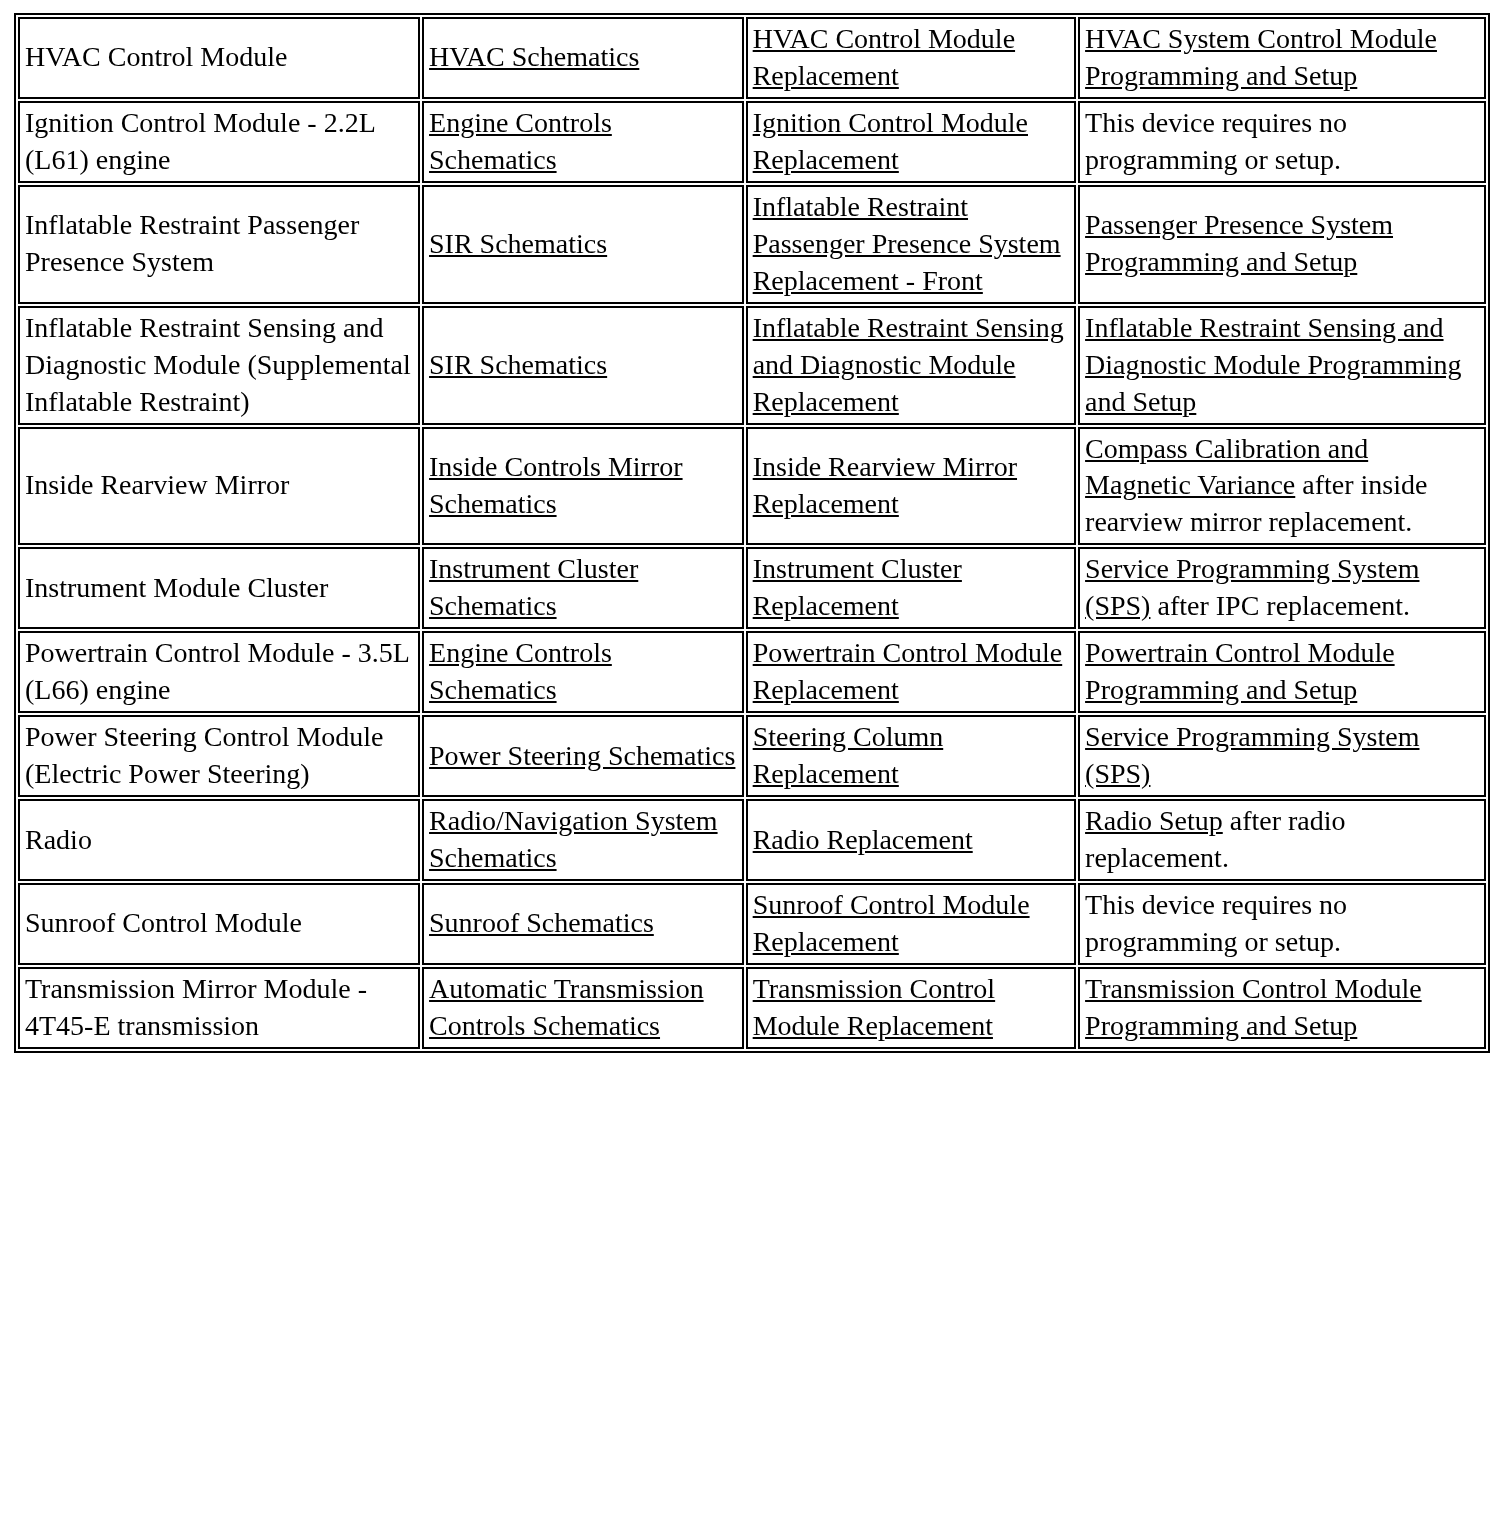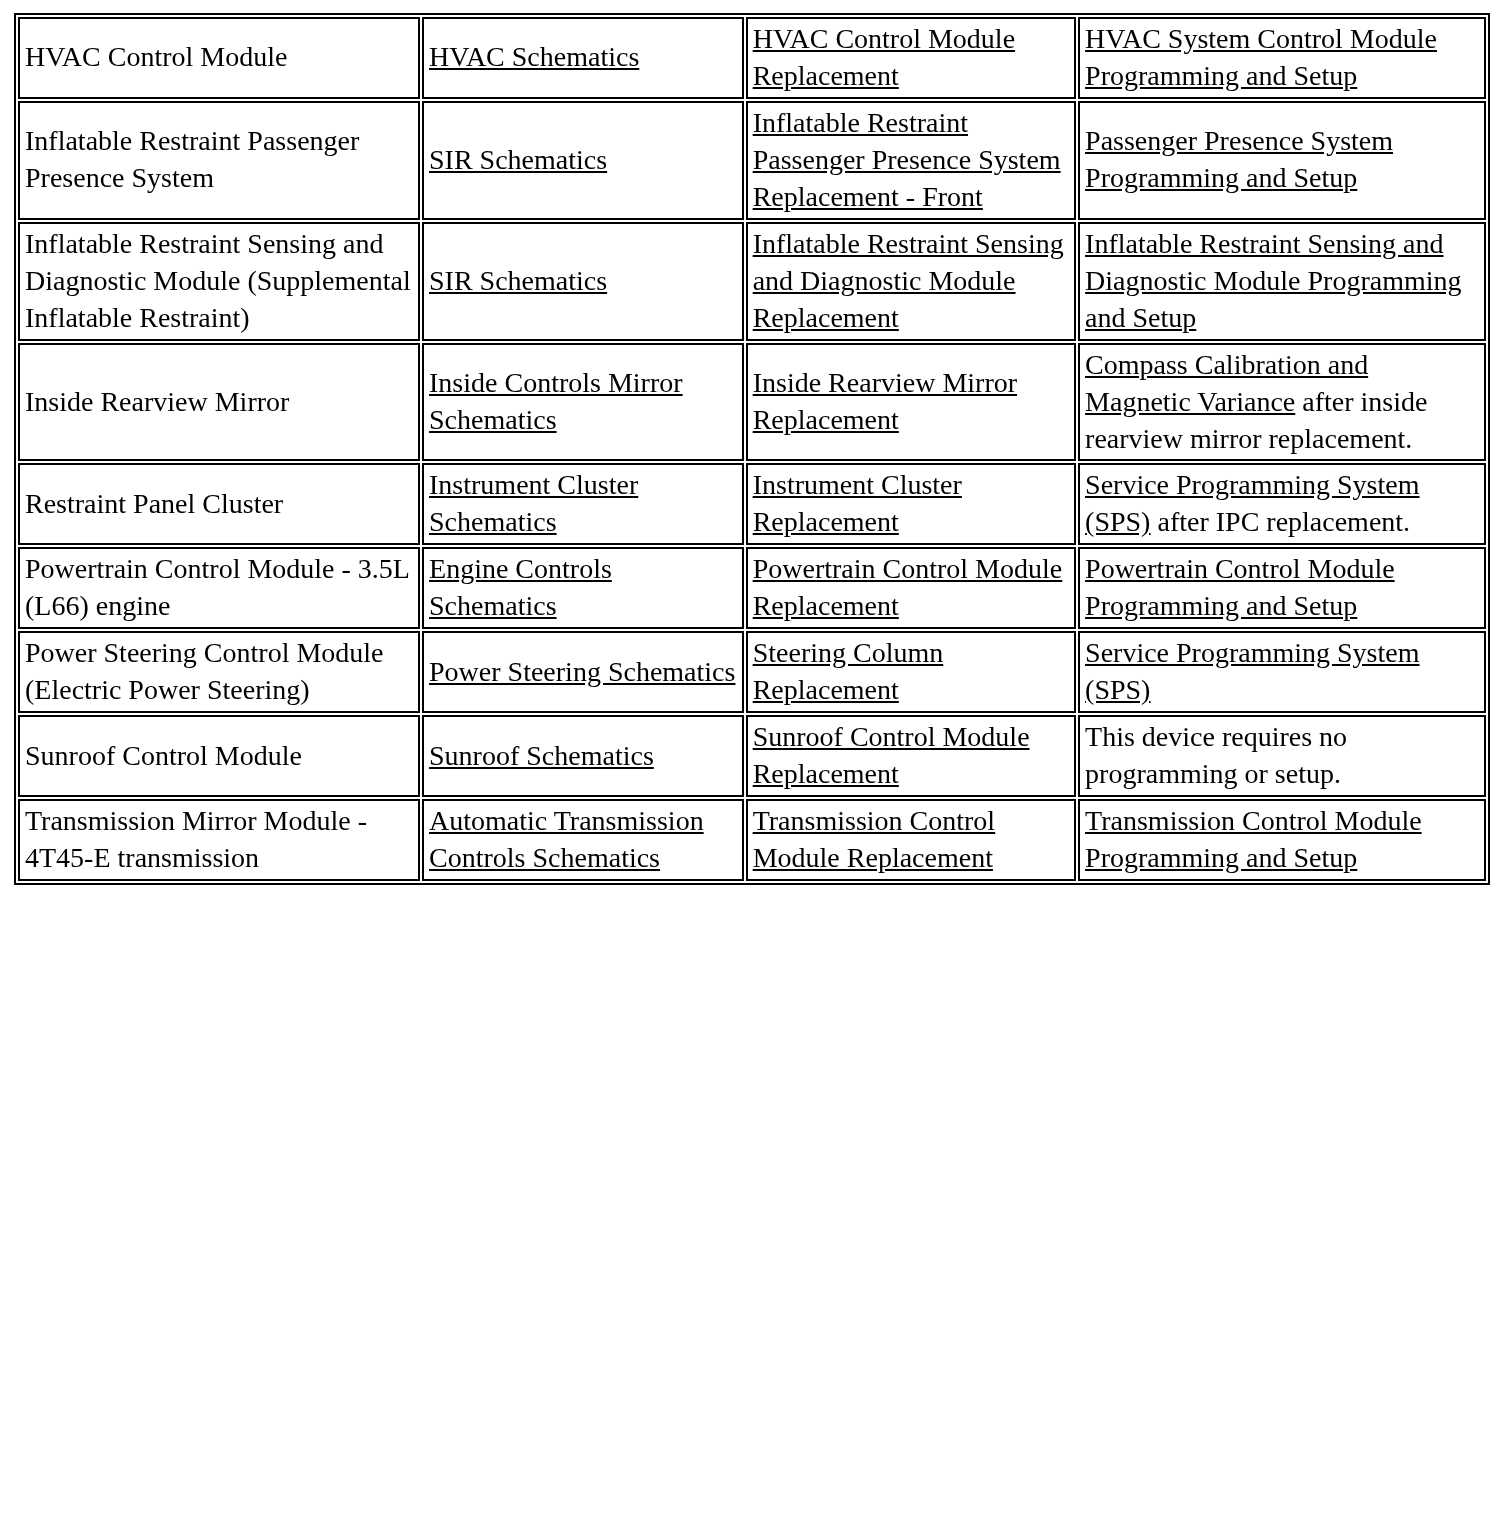--- a/index.html
+++ b/index.html
@@ -50,20 +50,26 @@
   </colgroup>
   <tbody>
 
     <tr>
       <td><span class="plain">HVAC Control Module</span></td>
       <td><a class="lnk">HVAC Schematics</a></td>
       <td><a class="lnk">HVAC Control Module Replacement</a></td>
       <td><a class="lnk">HVAC System Control Module Programming and Setup</a><span class="plain"></span></td>
     </tr>
 
+    <tr>
+      <td><span class="plain">Ignition Control Module - 2.2L (L61) engine</span></td>
+      <td><a class="lnk">Engine Controls Schematics</a></td>
+      <td><a class="lnk">Ignition Control Module Replacement</a></td>
+      <td><a class="lnk"></a><span class="plain">This device requires no programming or setup.</span></td>
+    </tr>
 
     <tr>
       <td><span class="plain">Inflatable Restraint Passenger Presence System</span></td>
       <td><a class="lnk">SIR Schematics</a></td>
       <td><a class="lnk">Inflatable Restraint Passenger Presence System Replacement - Front</a></td>
       <td><a class="lnk">Passenger Presence System Programming and Setup</a><span class="plain"></span></td>
     </tr>
 
     <tr>
       <td><span class="plain">Inflatable Restraint Sensing and Diagnostic Module (Supplemental Inflatable Restraint)</span></td>
@@ -73,41 +79,47 @@
     </tr>
 
     <tr>
       <td><span class="plain">Inside Rearview Mirror</span></td>
       <td><a class="lnk">Inside Controls Mirror Schematics</a></td>
       <td><a class="lnk">Inside Rearview Mirror Replacement</a></td>
       <td><a class="lnk">Compass Calibration and Magnetic Variance</a><span class="plain"> after inside rearview mirror replacement.</span></td>
     </tr>
 
     <tr>
-      <td><span class="plain">Restraint Panel Cluster</span></td>
+      <td><span class="plain">Instrument Module Cluster</span></td>
       <td><a class="lnk">Instrument Cluster Schematics</a></td>
       <td><a class="lnk">Instrument Cluster Replacement</a></td>
       <td><a class="lnk">Service Programming System (SPS)</a><span class="plain"> after IPC replacement.</span></td>
     </tr>
 
 
     <tr>
       <td><span class="plain">Powertrain Control Module - 3.5L (L66) engine</span></td>
       <td><a class="lnk">Engine Controls Schematics</a></td>
       <td><a class="lnk">Powertrain Control Module Replacement</a></td>
       <td><a class="lnk">Powertrain Control Module Programming and Setup</a><span class="plain"></span></td>
     </tr>
 
     <tr>
       <td><span class="plain">Power Steering Control Module (Electric Power Steering)</span></td>
       <td><a class="lnk">Power Steering Schematics</a></td>
       <td><a class="lnk">Steering Column Replacement</a></td>
       <td><a class="lnk">Service Programming System (SPS)</a><span class="plain"></span></td>
     </tr>
 
+    <tr>
+      <td><span class="plain">Radio</span></td>
+      <td><a class="lnk">Radio/Navigation System Schematics</a></td>
+      <td><a class="lnk">Radio Replacement</a></td>
+      <td><a class="lnk">Radio Setup</a><span class="plain"> after radio replacement.</span></td>
+    </tr>
 
     <tr>
       <td><span class="plain">Sunroof Control Module</span></td>
       <td><a class="lnk">Sunroof Schematics</a></td>
       <td><a class="lnk">Sunroof Control Module Replacement</a></td>
       <td><a class="lnk"></a><span class="plain">This device requires no programming or setup.</span></td>
     </tr>
 
     <tr>
       <td><span class="plain">Transmission Mirror Module - 4T45-E transmission</span></td>

